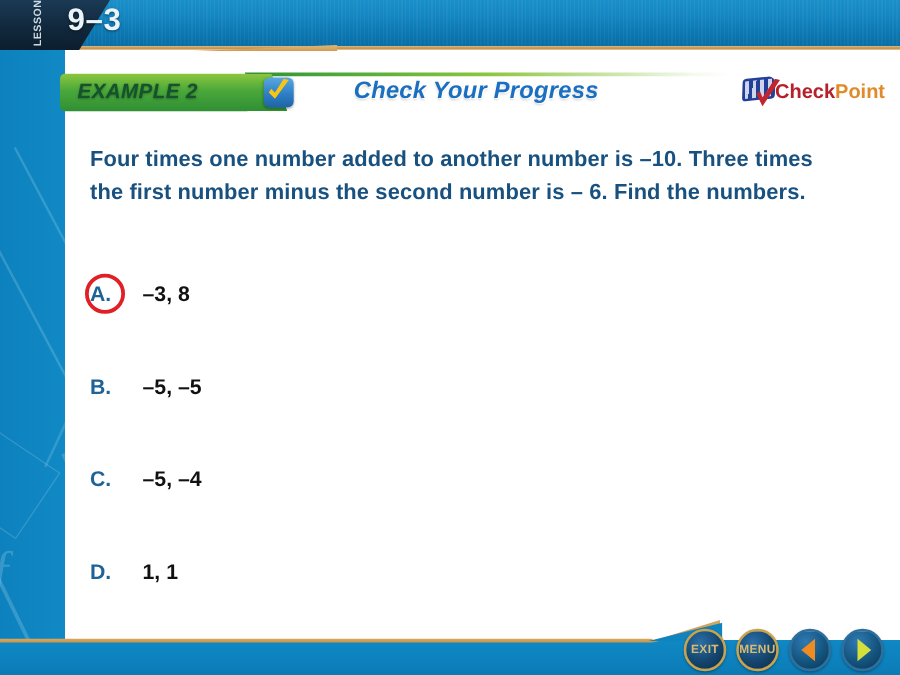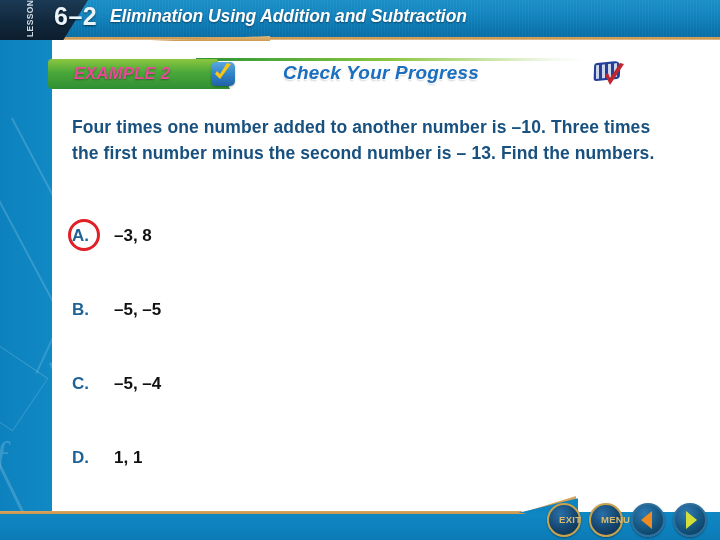--- a/index.html
+++ b/index.html
@@ -167,25 +167,25 @@
   }
   .banner-tail {
     position: absolute;
     left: 196px; top: 59px;
     width: 34px; height: 30px;
     background: linear-gradient(to bottom, #8cc63f 0%, #4aa83a 45%, #2f8f33 100%);
     clip-path: polygon(0 0, 62% 0, 100% 100%, 0 100%);
   }
   .banner-label {
     position: absolute;
-    left: 74px; top: 64px;
+    left: 62px; top: 64px;
     font-size: 16.5px;
     font-weight: bold;
     font-style: italic;
-    color: #ec4899;
+    color: #14532d;
     letter-spacing: 0.3px;
     text-shadow: 0 1px 2px rgba(0,0,0,0.35);
   }
   .green-rule {
     position: absolute;
     left: 196px; top: 58px;
     width: 390px; height: 3px;
     background: linear-gradient(to right, #2f8f33 0%, #4aa83a 18%, #8cc63f 50%, rgba(180,220,150,0.15) 92%, rgba(255,255,255,0) 100%);
   }
   .check-icon {
@@ -335,21 +335,20 @@
     box-shadow: 0 1px 2px rgba(0,0,0,0.35);
   }
   .navbtn-label {
     position: absolute;
     left: 0; right: 0; top: 9px;
     text-align: center;
     font-size: 9.5px;
     font-weight: bold;
     color: #d8bb72;
     letter-spacing: 0.3px;
-    padding-left: 10px;
   }
   .btn-exit { left: 547px; }
   .btn-menu { left: 589px; }
   .btn-prev { left: 631px; }
   .btn-next { left: 673px; }
   .navbtn-arrow {
     background: radial-gradient(circle at 38% 28%, #2f7ab4 0%, #14557f 55%, #0a3354 100%);
     border: 2px solid #2f6f9c;
     box-sizing: border-box;
     box-shadow: 0 1px 2px rgba(0,0,0,0.35);
@@ -374,22 +373,21 @@
   <div class="content"></div>
 
   <div class="header">
     <div class="header-texture"></div>
   </div>
   <div class="header-underline"></div>
   <div class="header-underline-wedge"></div>
 
   <div class="lesson-tab"></div>
   <div class="lesson-word">LESSON</div>
-  <div class="lesson-num">6–2</div>
-  <div class="header-title">Elimination Using Addition and Subtraction</div>
+  <div class="lesson-num">9–3</div>
 
   <div class="green-rule"></div>
   <div class="banner"></div>
   <div class="banner-tail"></div>
   <div class="banner-label">EXAMPLE 2</div>
 
   <div class="check-icon">
     <svg width="20" height="22" viewBox="0 0 20 22">
       <path d="M2 11 L7 16 L18 1 L14 0 L7 11 L4 8 Z" fill="#f6c517"></path>
     </svg>
@@ -398,23 +396,26 @@
 
   <div class="cp-logo">
     <div class="cp-flag">
       <div class="cp-flag-dots"></div>
     </div>
     <div class="cp-check">
       <svg width="22" height="26" viewBox="0 0 22 26">
         <path d="M1 12 L6 22 L20 1 L16 0 L6 15 L4 10 Z" fill="#c0262f"></path>
       </svg>
     </div>
-  </div>
-
-  <div class="question">Four times one number added to another number is –10. Three times the first number minus the second number is – 13. Find the numbers.</div>
+    <div class="cp-text">
+      <span class="cp-check-word">Check</span><span class="cp-point-word">Point</span>
+    </div>
+  </div>
+
+  <div class="question">Four times one number added to another number is –10. Three times the first number minus the second number is – 6. Find the numbers.</div>
 
   <div class="answer-ring"></div>
 
   <div class="choice choice-a">
     <span class="choice-letter">A.</span>
     <span class="choice-text">–3, 8</span>
   </div>
   <div class="choice choice-b">
     <span class="choice-letter">B.</span>
     <span class="choice-text">–5, –5</span>

